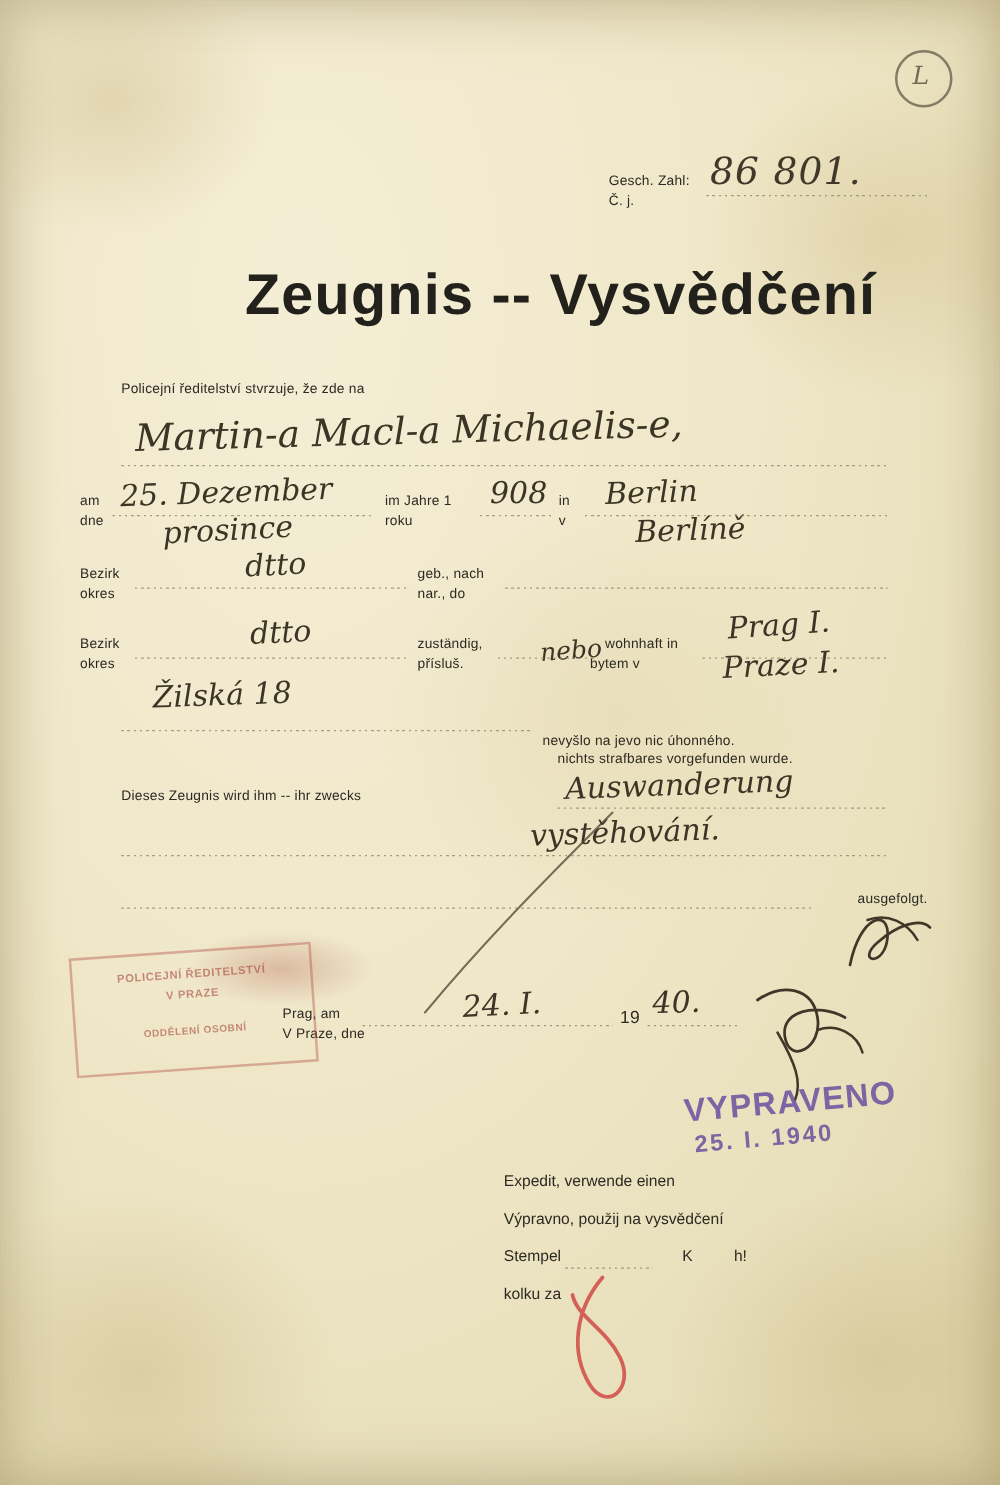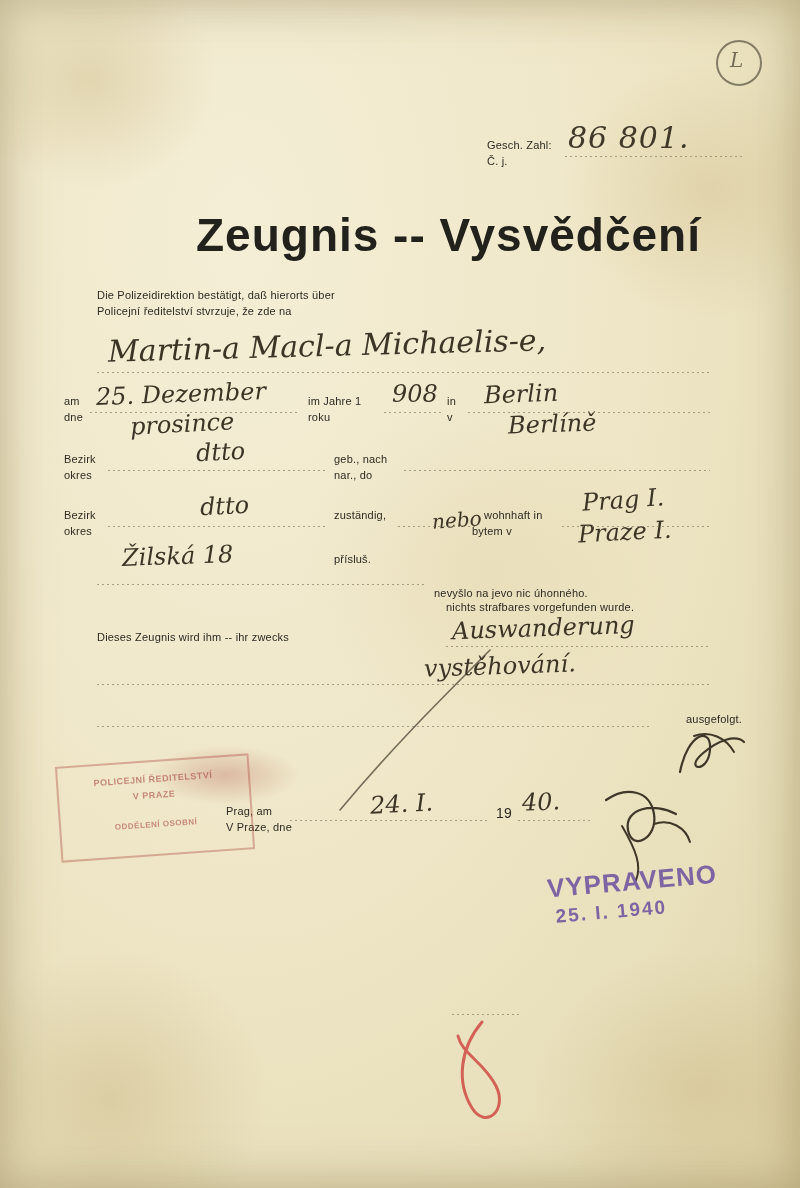--- a/index.html
+++ b/index.html
@@ -193,21 +193,20 @@
     <span>L</span>
   </div>
 
   <div class="printed pr-small" style="left:487px; top:138px;">Gesch. Zahl:</div>
   <div class="printed pr-small" style="left:487px; top:154px;">Č. j.</div>
   <div class="gesch-num">86 801.</div>
   <div class="dotline" style="left:565px; top:156px; width:180px;"></div>
 
   <div class="title">Zeugnis -- Vysvědčení</div>
 
-  <div class="printed pr-small" style="left:97px; top:288px;">Die Polizeidirektion bestätigt, daß hierorts über</div>
   <div class="printed pr-small" style="left:97px; top:304px;">Policejní ředitelství stvrzuje, že zde na</div>
 
   <div class="hand hand-lg" style="left:108px; top:328px; transform: rotate(-1.5deg);">Martin-a  Macl-a  Michaelis-e,</div>
   <div class="dotline" style="left:97px; top:372px; width:612px;"></div>
 
   <div class="printed pr-small" style="left:64px; top:394px;">am</div>
   <div class="printed pr-small" style="left:64px; top:410px;">dne</div>
   <div class="hand hand-md" style="left:96px; top:380px; transform: rotate(-2deg);">25. Dezember</div>
   <div class="hand hand-md" style="left:130px; top:410px; transform: rotate(-3deg);">prosince</div>
 
@@ -228,21 +227,21 @@
   <div class="printed pr-small" style="left:64px; top:468px;">okres</div>
   <div class="printed pr-small" style="left:334px; top:452px;">geb., nach</div>
   <div class="printed pr-small" style="left:334px; top:468px;">nar., do</div>
   <div class="hand hand-md" style="left:196px; top:438px; transform: rotate(-3deg);">dtto</div>
   <div class="dotline" style="left:108px; top:470px; width:220px;"></div>
   <div class="dotline" style="left:404px; top:470px; width:306px;"></div>
 
   <div class="printed pr-small" style="left:64px; top:508px;">Bezirk</div>
   <div class="printed pr-small" style="left:64px; top:524px;">okres</div>
   <div class="printed pr-small" style="left:334px; top:508px;">zuständig,</div>
-  <div class="printed pr-small" style="left:334px; top:524px;margin-top:28px;">přísluš.</div>
+  <div class="printed pr-small" style="left:334px; top:524px;">přísluš.</div>
   <div class="printed pr-small" style="left:484px; top:508px;">wohnhaft in</div>
   <div class="printed pr-small" style="left:472px; top:524px;">bytem v</div>
 
   <div class="hand hand-md" style="left:200px; top:492px; transform: rotate(-3deg);">dtto</div>
   <div class="hand hand-sm" style="left:432px; top:508px; transform: rotate(-4deg);">nebo</div>
   <div class="hand hand-md" style="left:582px; top:486px; transform: rotate(-4deg);">Prag I.</div>
   <div class="hand hand-md" style="left:578px; top:518px; transform: rotate(-3deg);">Praze I.</div>
 
   <div class="dotline" style="left:108px; top:526px; width:220px;"></div>
   <div class="dotline" style="left:398px; top:526px; width:80px;"></div>
@@ -288,19 +287,31 @@
     <div class="l1">POLICEJNÍ ŘEDITELSTVÍ</div>
     <div class="l2">V PRAZE</div>
     <div class="l3">ODDĚLENÍ OSOBNÍ</div>
   </div>
 
   <div class="stamp-purple">
     <div class="word">VYPRAVENO</div>
     <div class="date">25. I. 1940</div>
   </div>
 
+  <div class="footer-block">
+    <div>Expedit, verwende einen</div>
+    <div>Výpravno, použij na vysvědčení</div>
+    <div>
+      <span>Stempel</span>
+      <span style="display:inline-block;width:90px;"></span>
+      <span>K</span>
+      <span style="display:inline-block;width:26px;"></span>
+      <span>h!</span>
+    </div>
+    <div>kolku za</div>
+  </div>
   <div class="dotline" style="left:452px; top:1014px; width:70px;"></div>
 
   <svg class="crayon" viewBox="0 0 60 110">
     <path d="M30,4 C8,30 4,64 20,90 C34,112 56,92 44,68 C32,44 10,36 6,18" fill="none" stroke="#cf4a44" stroke-width="3" stroke-linecap="round" opacity="0.85"></path>
   </svg>
 
 </div>
 
 </body></html>

